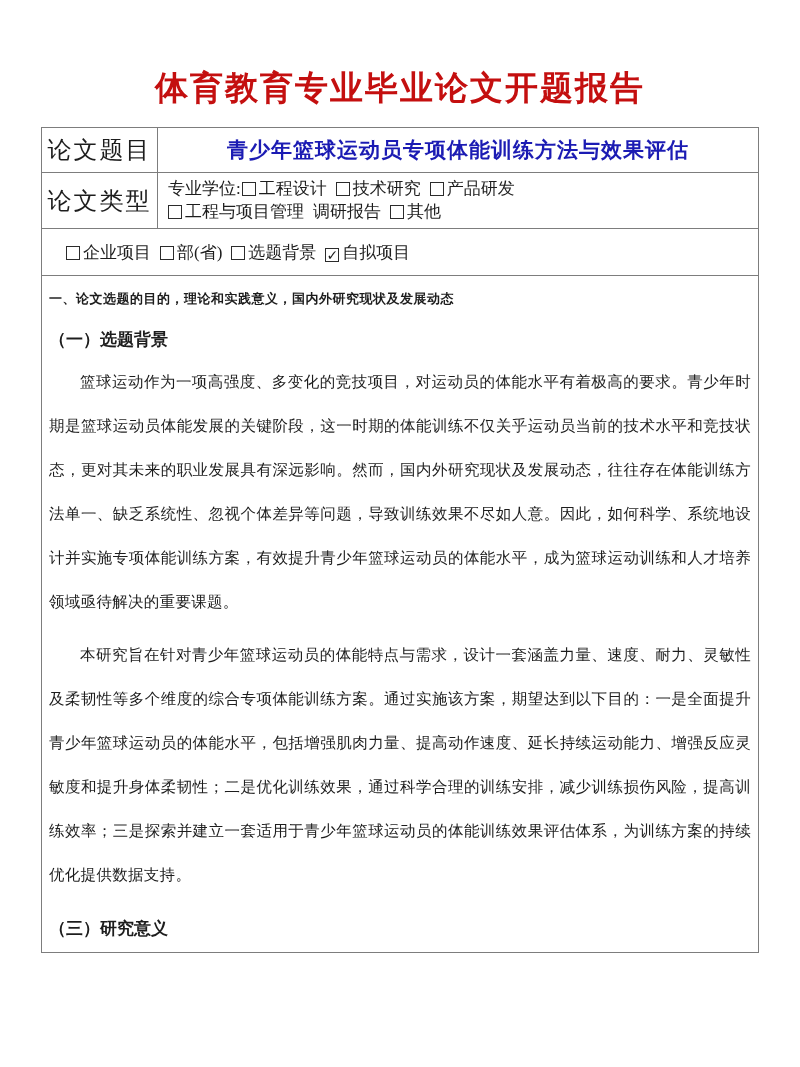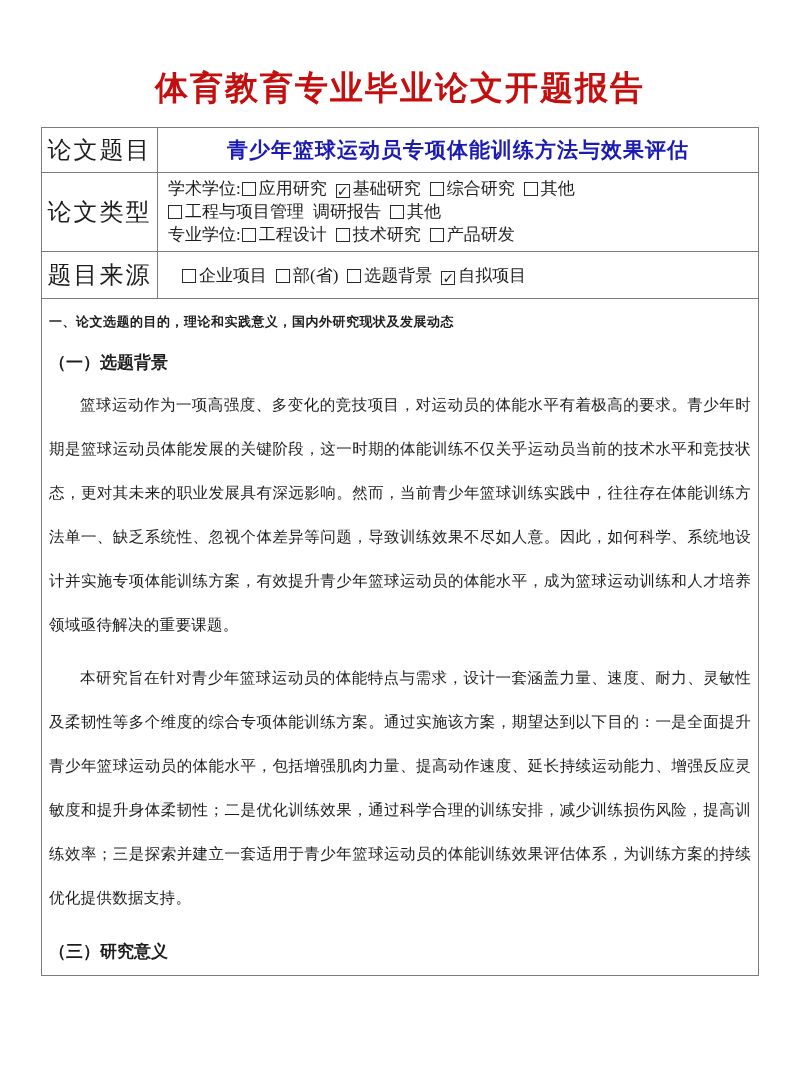--- a/index.html
+++ b/index.html
@@ -115,48 +115,44 @@
       <div class="label-cell">论文题目</div>
       <div class="value-cell">
         <span class="thesis-title-value">青少年篮球运动员专项体能训练方法与效果评估</span>
       </div>
     </div>
 
     <div class="frow type-row">
       <div class="label-cell">论文类型</div>
       <div class="value-cell">
         <div class="type-line">
-          <span class="prefix">学术学位:</span><span class="opt"><span class="cb"></span><span>应用研究</span></span><span class="opt"><span class="cb">✓</span><span>基础研究</span></span><span class="opt"><span class="cb"></span><span>综合研究</span></span><span class="opt"><span class="cb"></span><span>其他</span></span>
+          <span class="prefix">专业学位:</span><span class="opt"><span class="cb"></span><span>工程设计</span></span><span class="opt"><span class="cb"></span><span>技术研究</span></span><span class="opt"><span class="cb"></span><span>产品研发</span></span>
         </div>
         <div class="type-line">
           <span class="opt"><span class="cb"></span><span>工程与项目管理</span></span><span class="opt">调研报告</span><span class="opt"><span class="cb"></span><span>其他</span></span>
-        </div>
-        <div class="type-line">
-          <span class="prefix">专业学位:</span><span class="opt"><span class="cb"></span><span>工程设计</span></span><span class="opt"><span class="cb"></span><span>技术研究</span></span><span class="opt"><span class="cb"></span><span>产品研发</span></span>
         </div>
       </div>
     </div>
 
     <div class="frow source-row">
-      <div class="label-cell">题目来源</div>
       <div class="value-cell">
         <span class="opt"><span class="cb"></span><span>企业项目</span></span>
         <span class="opt"><span class="cb"></span><span>部(省)</span></span>
         <span class="opt"><span class="cb"></span><span>选题背景</span></span>
         <span class="opt"><span class="cb">✓</span><span>自拟项目</span></span>
       </div>
     </div>
 
     <div class="frow">
       <div class="value-cell main-cell">
         <div class="main-heading">一、论文选题的目的，理论和实践意义，国内外研究现状及发展动态</div>
 
         <div>
           <div class="sec-title">（一）选题背景</div>
-          <p class="para">篮球运动作为一项高强度、多变化的竞技项目，对运动员的体能水平有着极高的要求。青少年时期是篮球运动员体能发展的关键阶段，这一时期的体能训练不仅关乎运动员当前的技术水平和竞技状态，更对其未来的职业发展具有深远影响。然而，当前青少年篮球训练实践中，往往存在体能训练方法单一、缺乏系统性、忽视个体差异等问题，导致训练效果不尽如人意。因此，如何科学、系统地设计并实施专项体能训练方案，有效提升青少年篮球运动员的体能水平，成为篮球运动训练和人才培养领域亟待解决的重要课题。</p>
+          <p class="para">篮球运动作为一项高强度、多变化的竞技项目，对运动员的体能水平有着极高的要求。青少年时期是篮球运动员体能发展的关键阶段，这一时期的体能训练不仅关乎运动员当前的技术水平和竞技状态，更对其未来的职业发展具有深远影响。然而，国内外研究现状及发展动态，往往存在体能训练方法单一、缺乏系统性、忽视个体差异等问题，导致训练效果不尽如人意。因此，如何科学、系统地设计并实施专项体能训练方案，有效提升青少年篮球运动员的体能水平，成为篮球运动训练和人才培养领域亟待解决的重要课题。</p>
         </div>
 
         <div>
           <p class="para">本研究旨在针对青少年篮球运动员的体能特点与需求，设计一套涵盖力量、速度、耐力、灵敏性及柔韧性等多个维度的综合专项体能训练方案。通过实施该方案，期望达到以下目的：一是全面提升青少年篮球运动员的体能水平，包括增强肌肉力量、提高动作速度、延长持续运动能力、增强反应灵敏度和提升身体柔韧性；二是优化训练效果，通过科学合理的训练安排，减少训练损伤风险，提高训练效率；三是探索并建立一套适用于青少年篮球运动员的体能训练效果评估体系，为训练方案的持续优化提供数据支持。</p>
         </div>
 
         <div>
           <div class="sec-title">（三）研究意义</div>
 
         </div>

